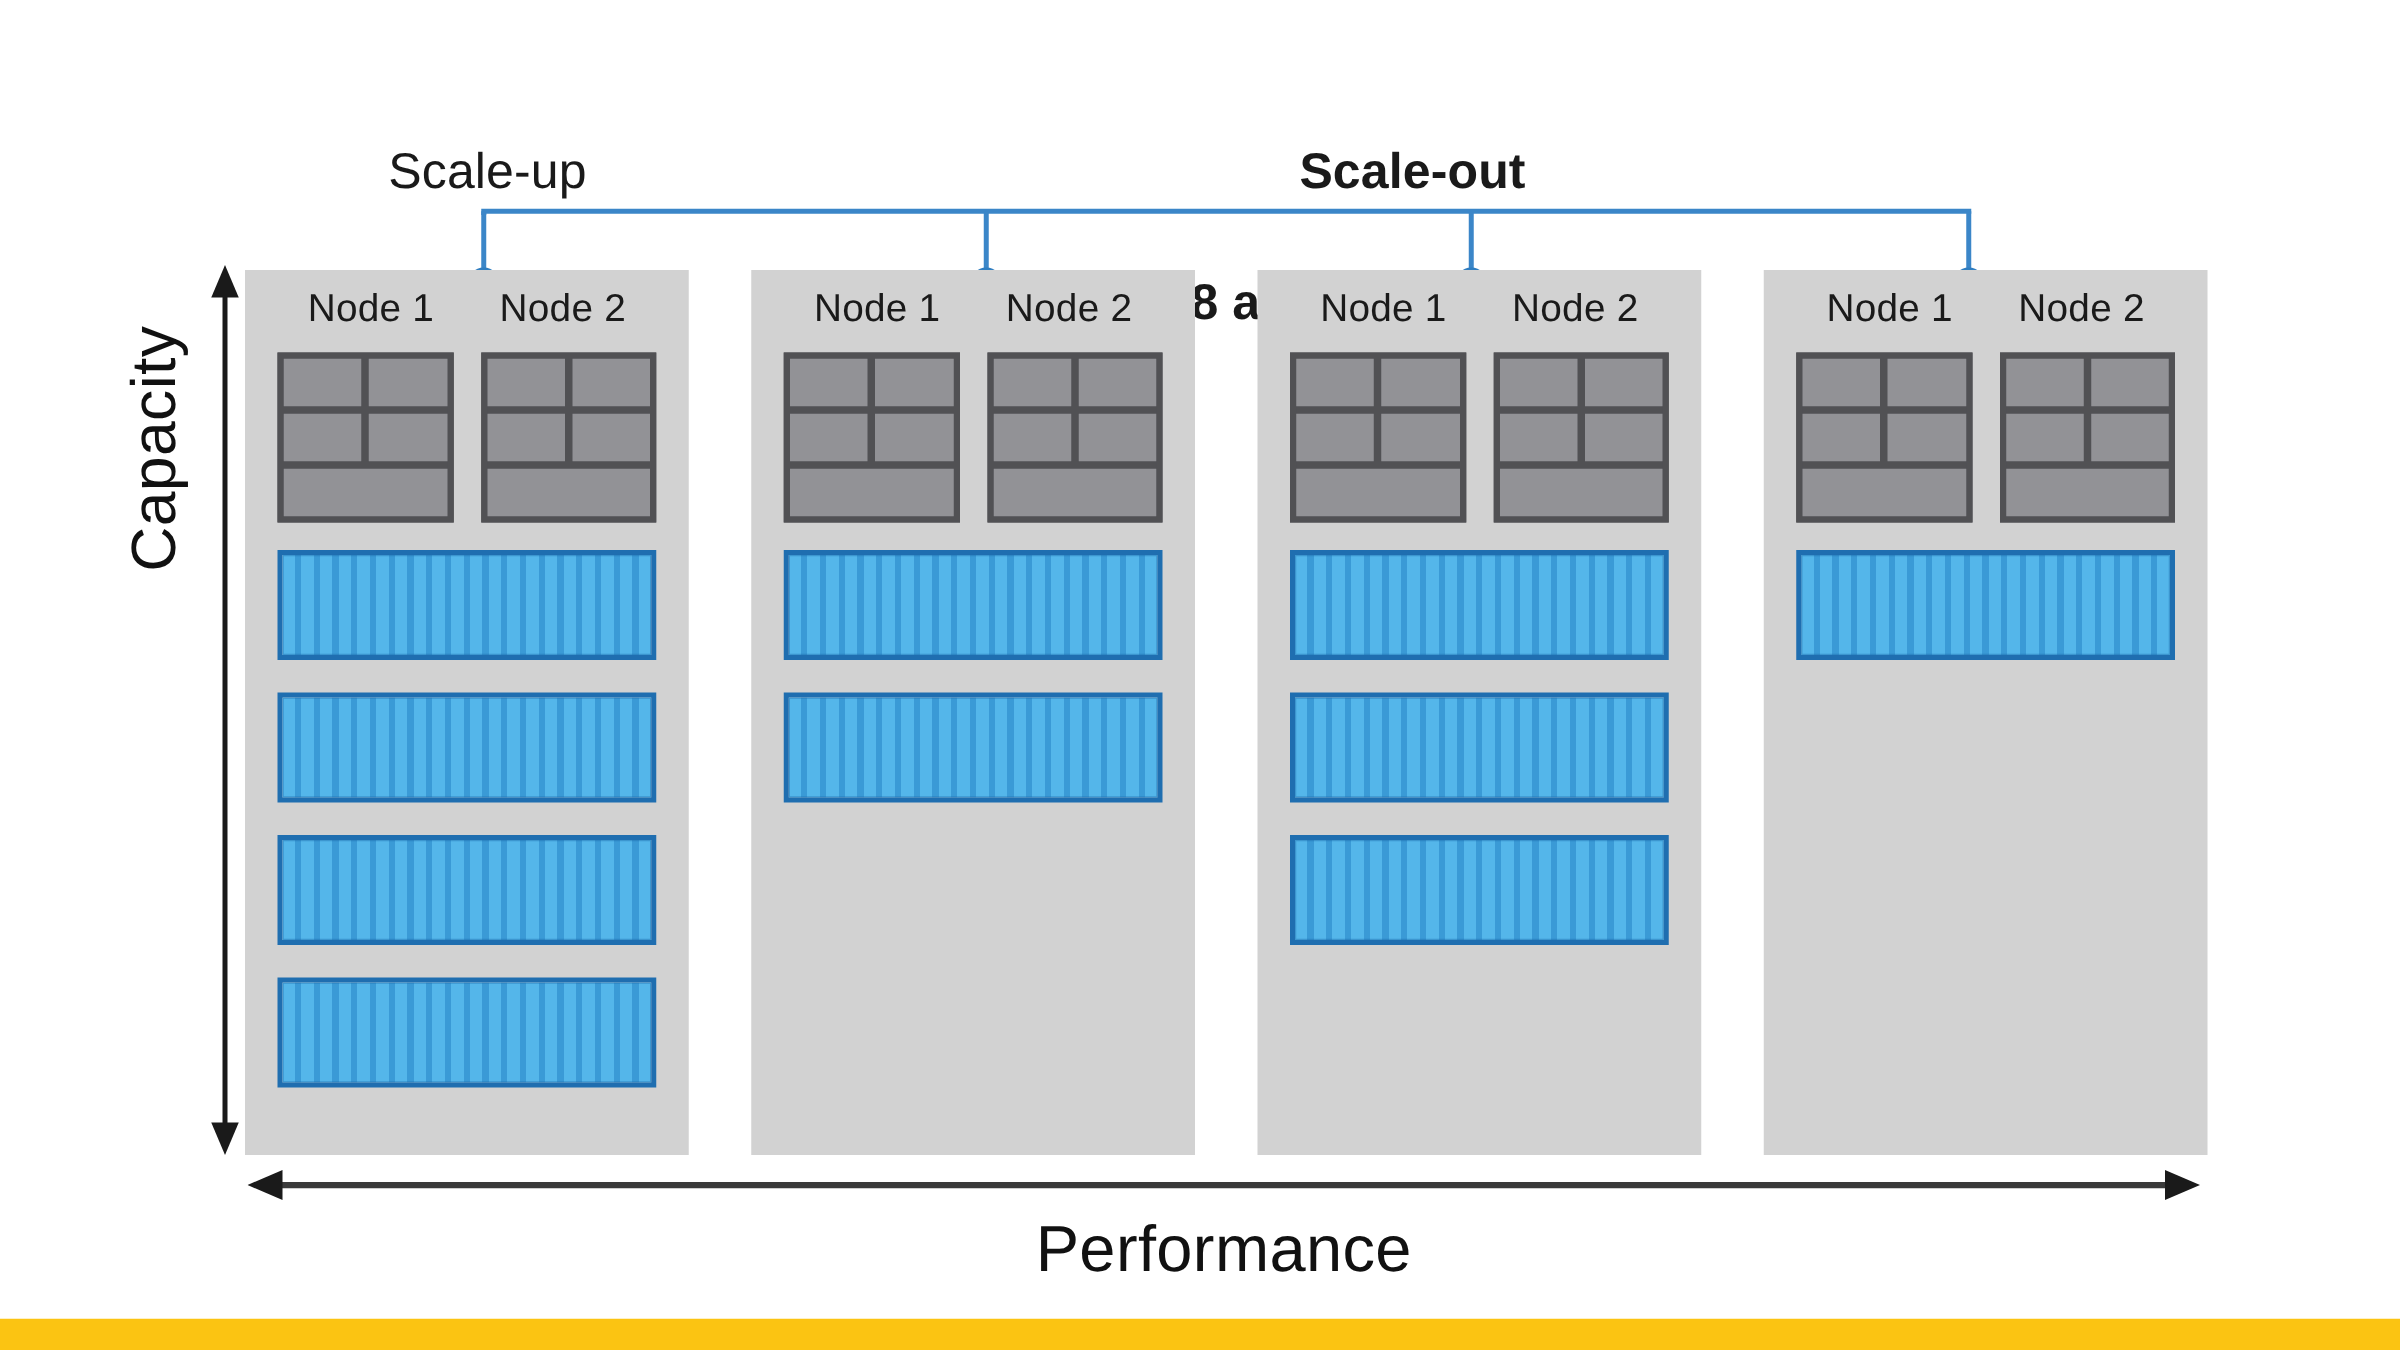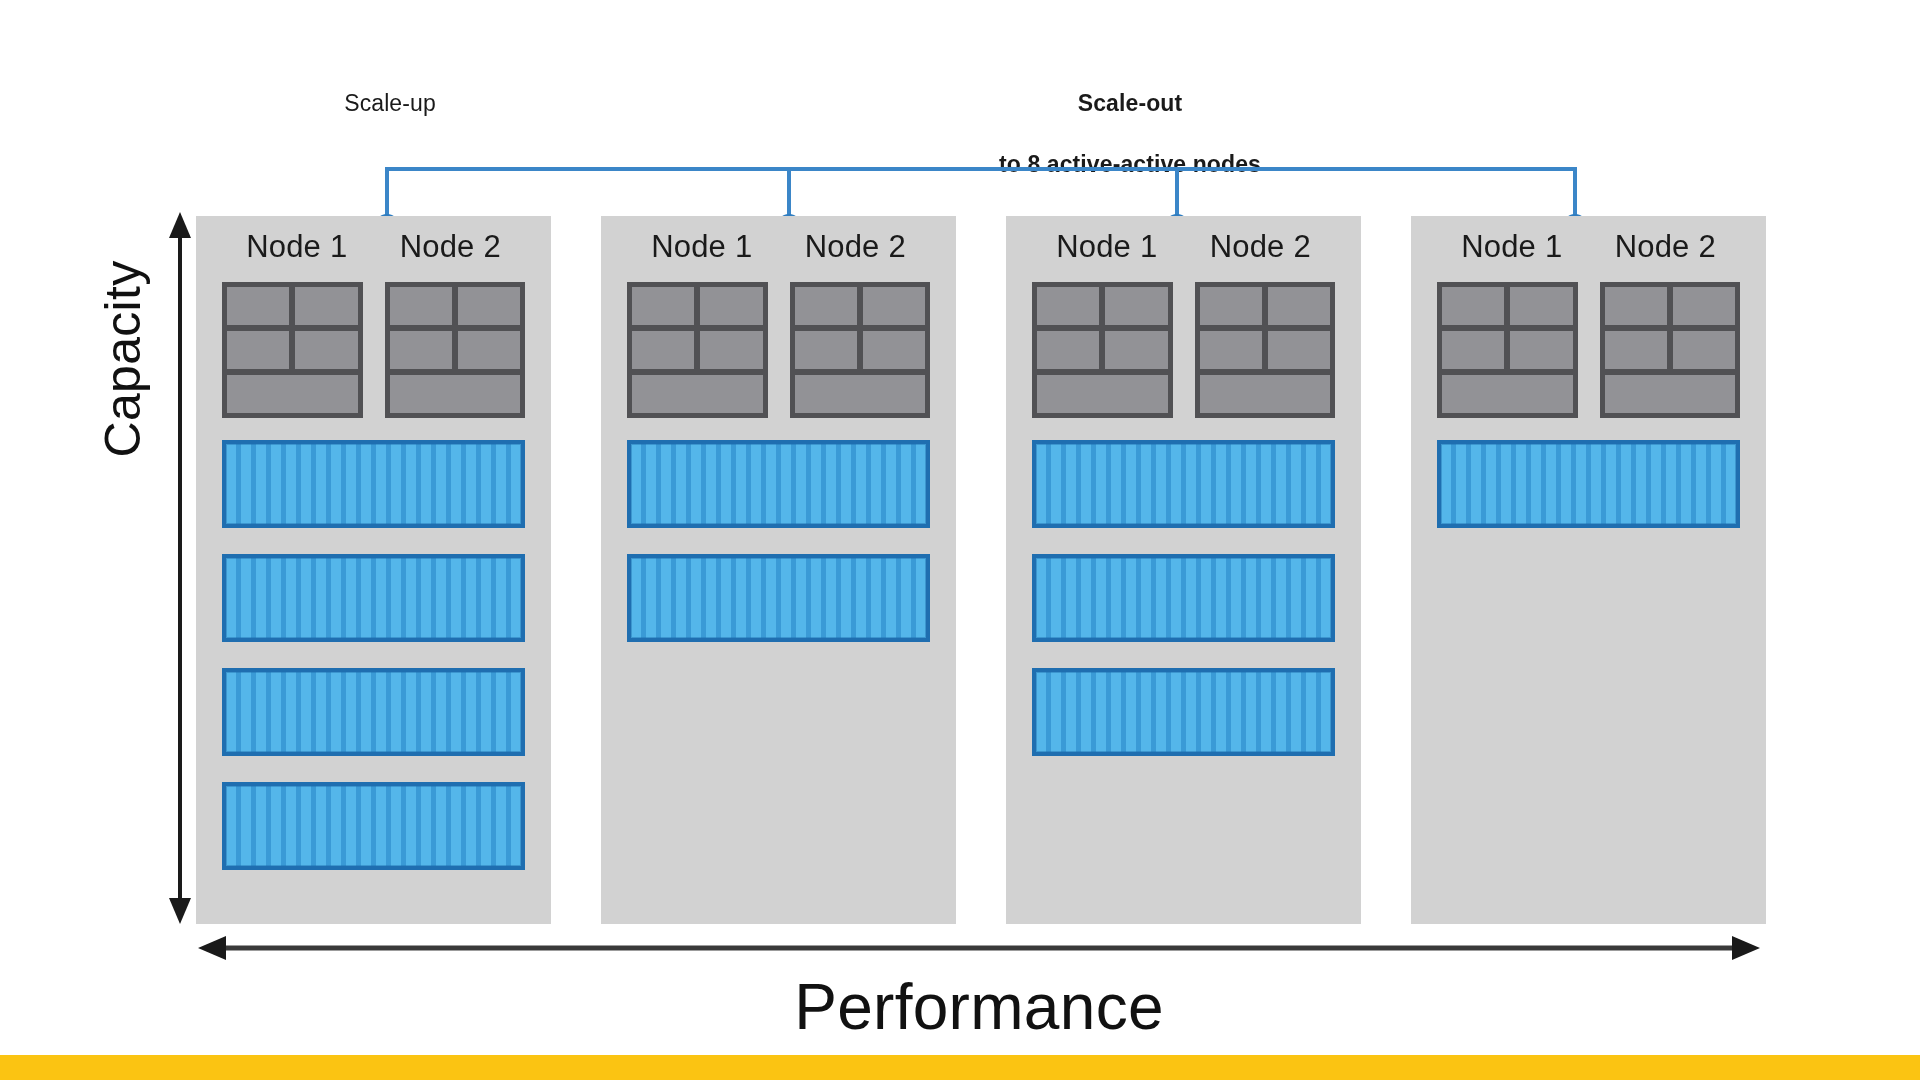--- a/index.html
+++ b/index.html
@@ -16,21 +16,21 @@
     width: 1920px;
     height: 1080px;
     background: #ffffff;
   }
 
   
   .callout {
     position: absolute;
     text-align: center;
     color: #1a1a1a;
-    font-size: 23px;
+    font-size: 40px;
     line-height: 1.32;
     letter-spacing: 0.1px;
     white-space: pre-line;
     font-family: "Liberation Sans", sans-serif;
   }
   #callout-scaleup { left: 175px; top: 58px; width: 430px; }
   #callout-scaleout { left: 865px; top: 58px; width: 530px; font-weight: bold; }
 
   
   #connector-layer {
@@ -68,21 +68,21 @@
     top: 932px;
     width: 1562px;
     height: 32px;
   }
   #performance-label {
     position: absolute;
     left: 198px;
     top: 970px;
     width: 1562px;
     text-align: center;
-    font-size: 64px;
+    font-size: 52px;
     color: #111111;
     letter-spacing: 0.3px;
   }
 
   
   #clusters {
     position: absolute;
     left: 196px;
     top: 216px;
     width: 1570px;

